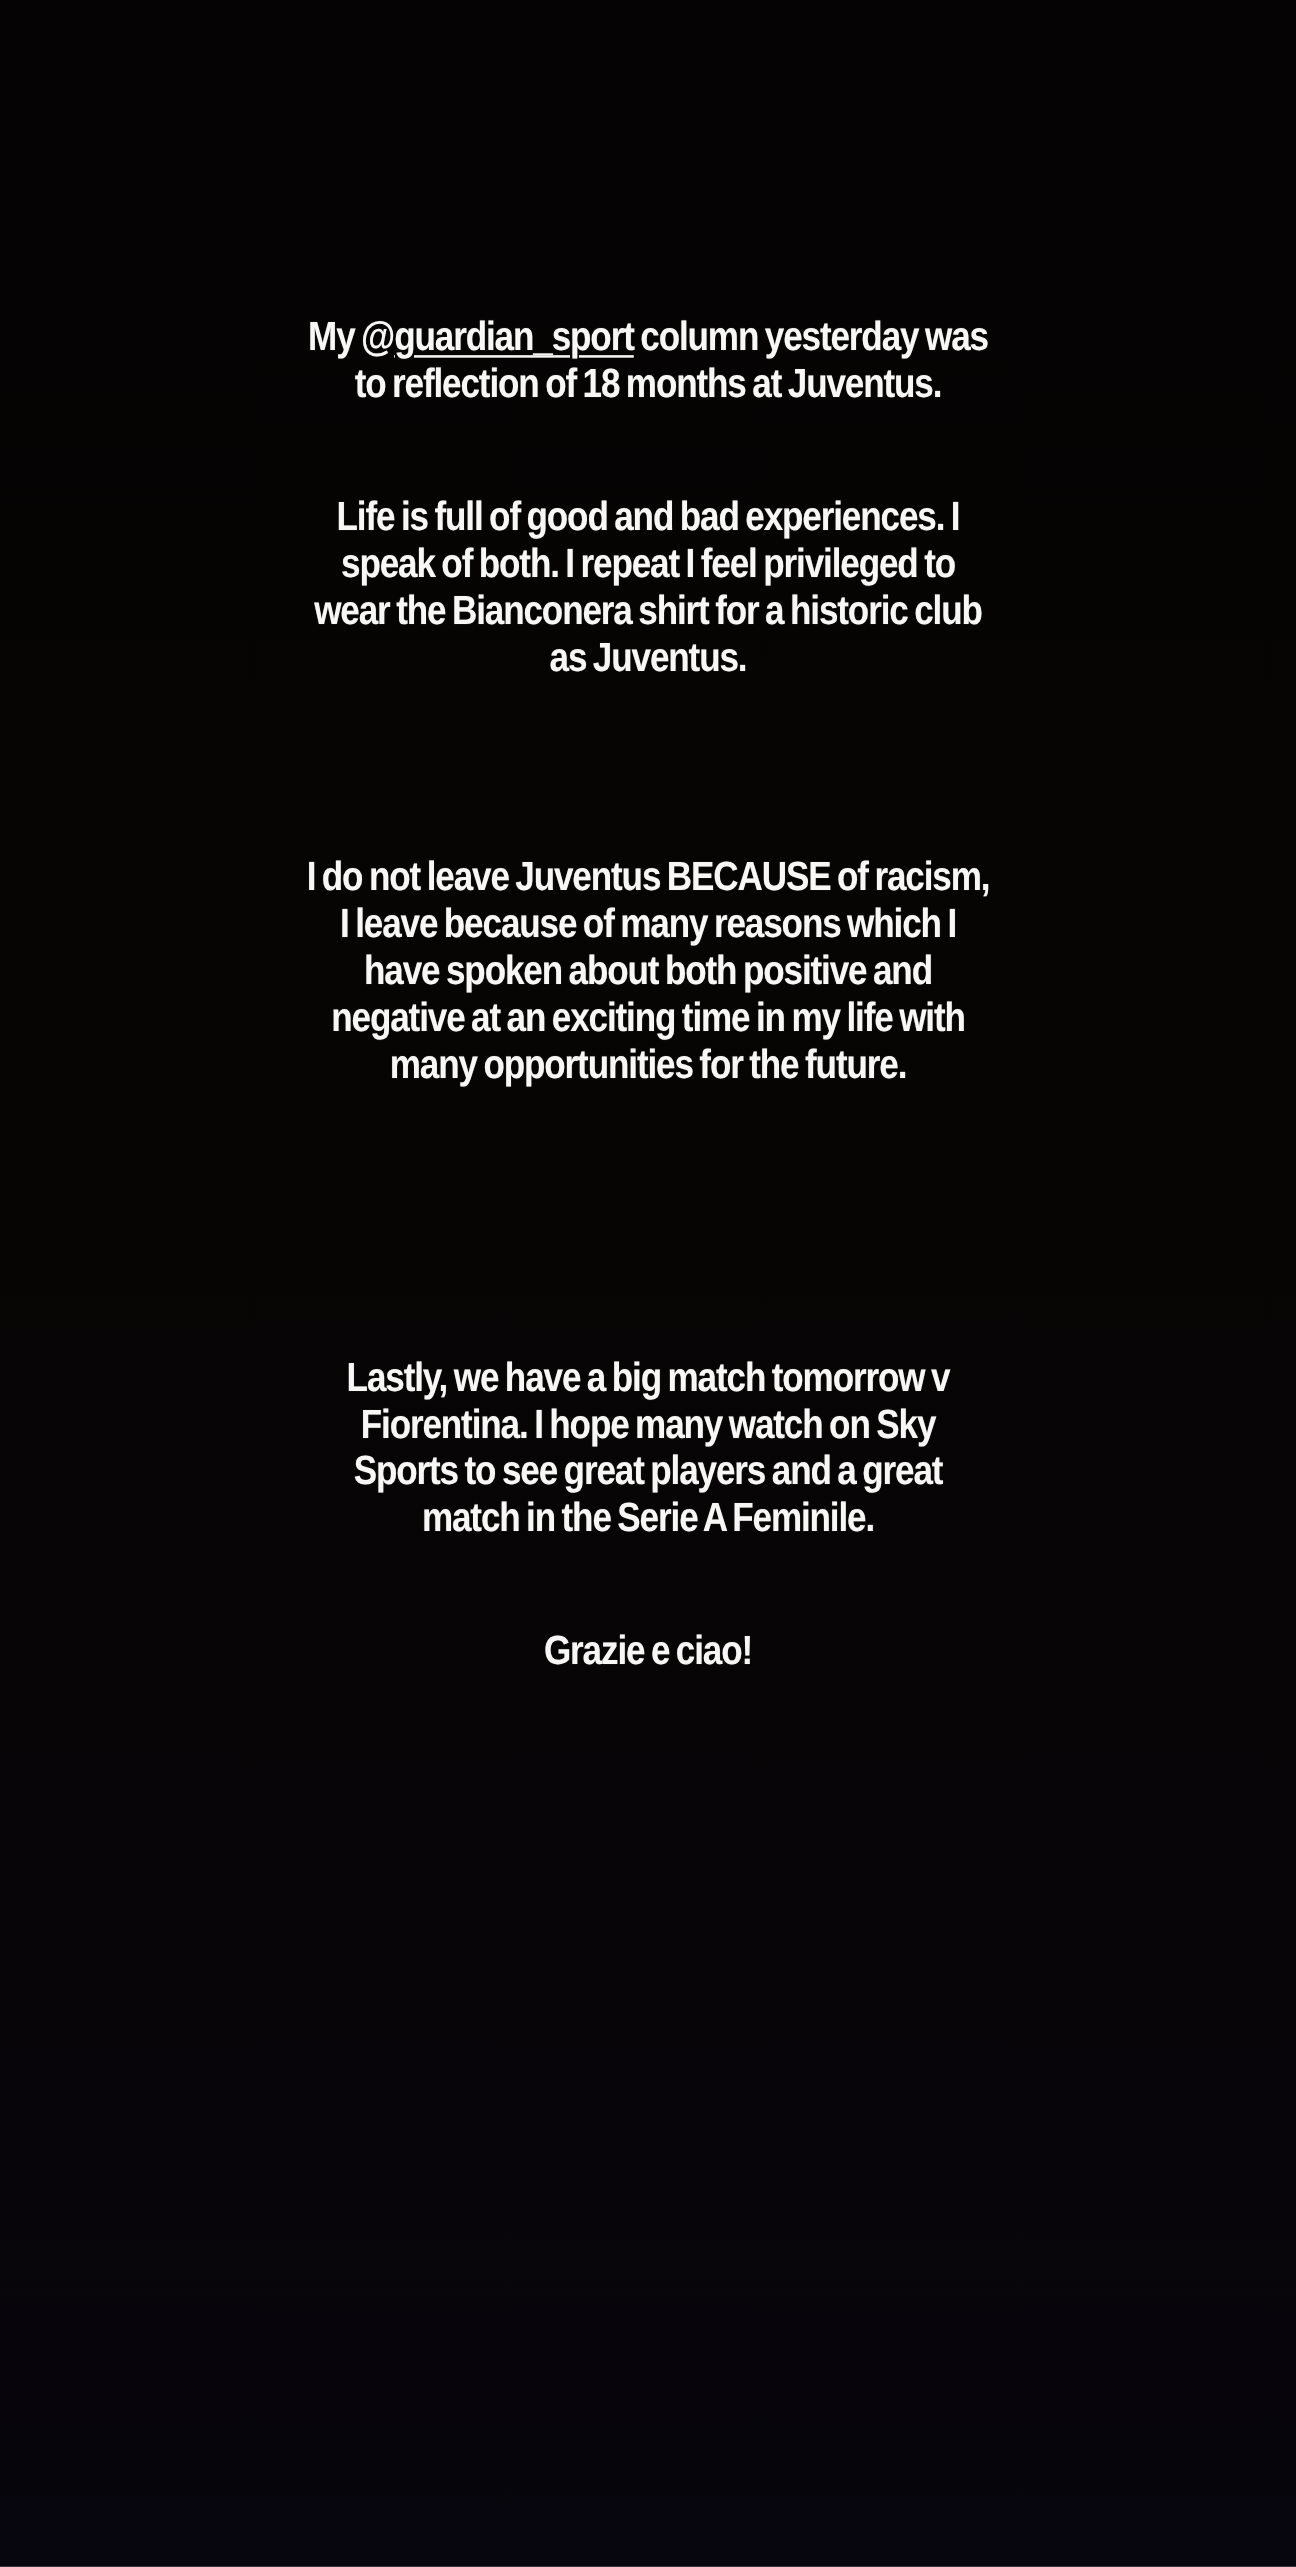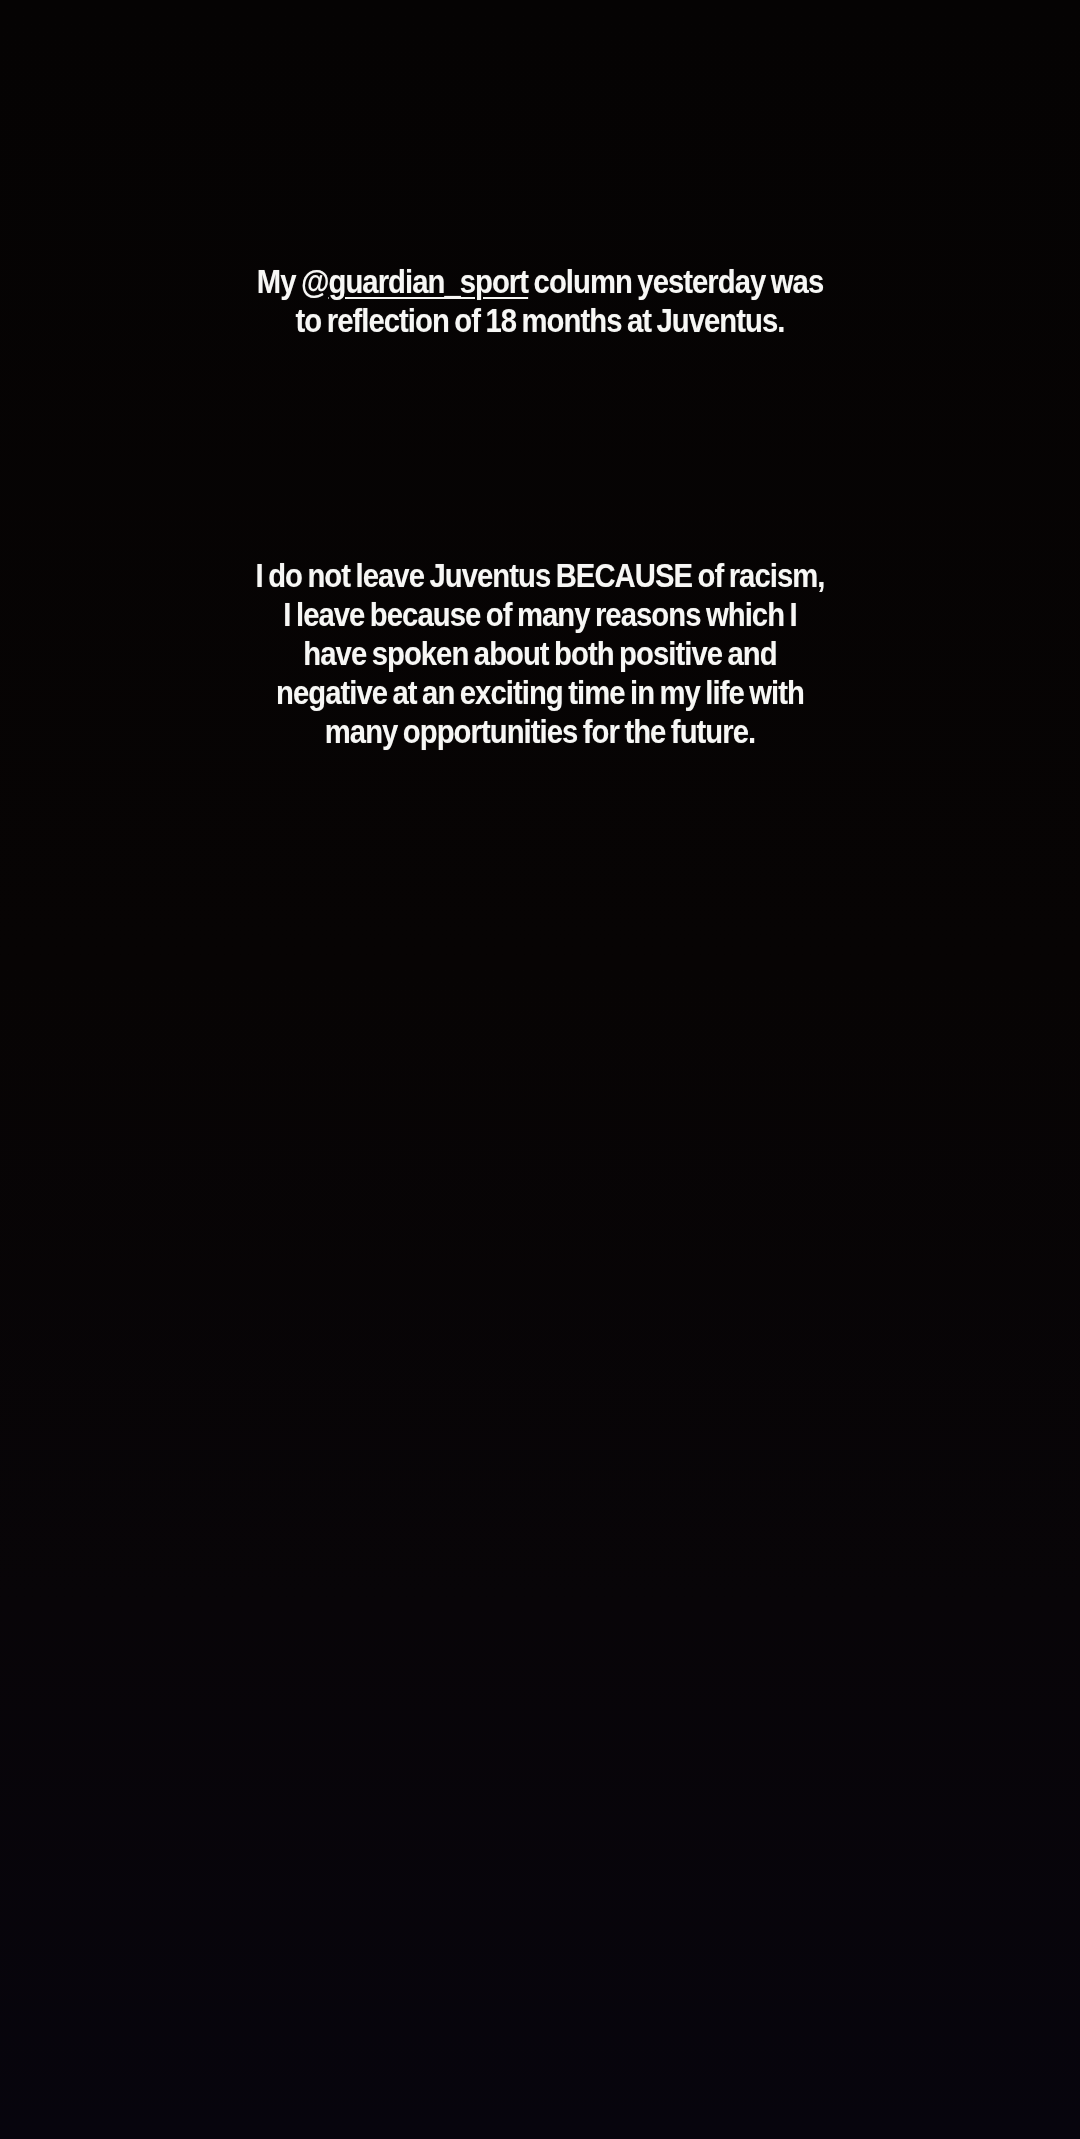--- a/index.html
+++ b/index.html
@@ -61,37 +61,52 @@
 <div class="story">
   <div class="text-block">
 
     <div class="para">
       <span class="line"><span>My @</span><span class="mention">guardian_sport</span><span> column yesterday was</span></span>
       <span class="line">to reflection of 18 months at Juventus.</span>
     </div>
 
     <div class="gap"></div>
 
+    <div class="para">
+      <span class="line">Life is full of good and bad experiences. I</span>
+      <span class="line">speak of both. I repeat I feel privileged to</span>
+      <span class="line">wear the Bianconera shirt for a historic club</span>
+      <span class="line">as Juventus.</span>
+    </div>
 
     <div class="gap"></div>
 
 
     <div class="gap"></div>
 
     <div class="para">
       <span class="line">I do not leave Juventus BECAUSE of racism,</span>
       <span class="line">I leave because of many reasons which I</span>
       <span class="line">have spoken about both positive and</span>
       <span class="line">negative at an exciting time in my life with</span>
       <span class="line">many opportunities for the future.</span>
     </div>
 
     <div class="gap"></div>
 
 
     <div class="gap-lg"></div>
 
+    <div class="para">
+      <span class="line">Lastly, we have a big match tomorrow v</span>
+      <span class="line">Fiorentina. I hope many watch on Sky</span>
+      <span class="line">Sports to see great players and a great</span>
+      <span class="line">match in the Serie A Feminile.</span>
+    </div>
 
     <div class="gap"></div>
 
+    <div class="para">
+      <span class="line">Grazie e ciao!</span>
+    </div>
 
   </div>
 </div>
 
 </body></html>

